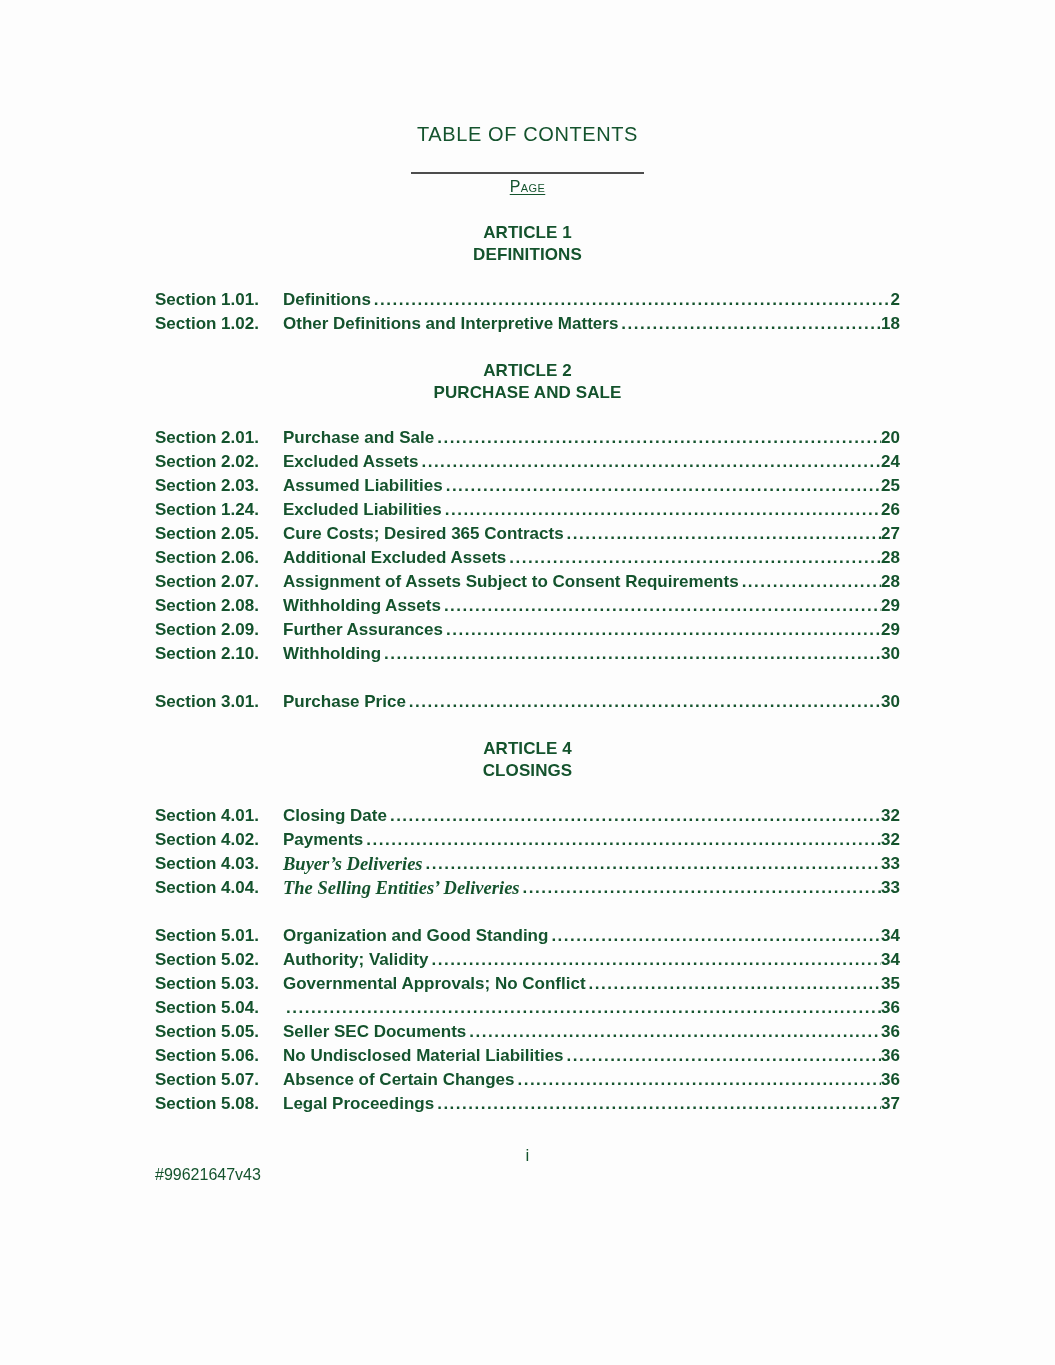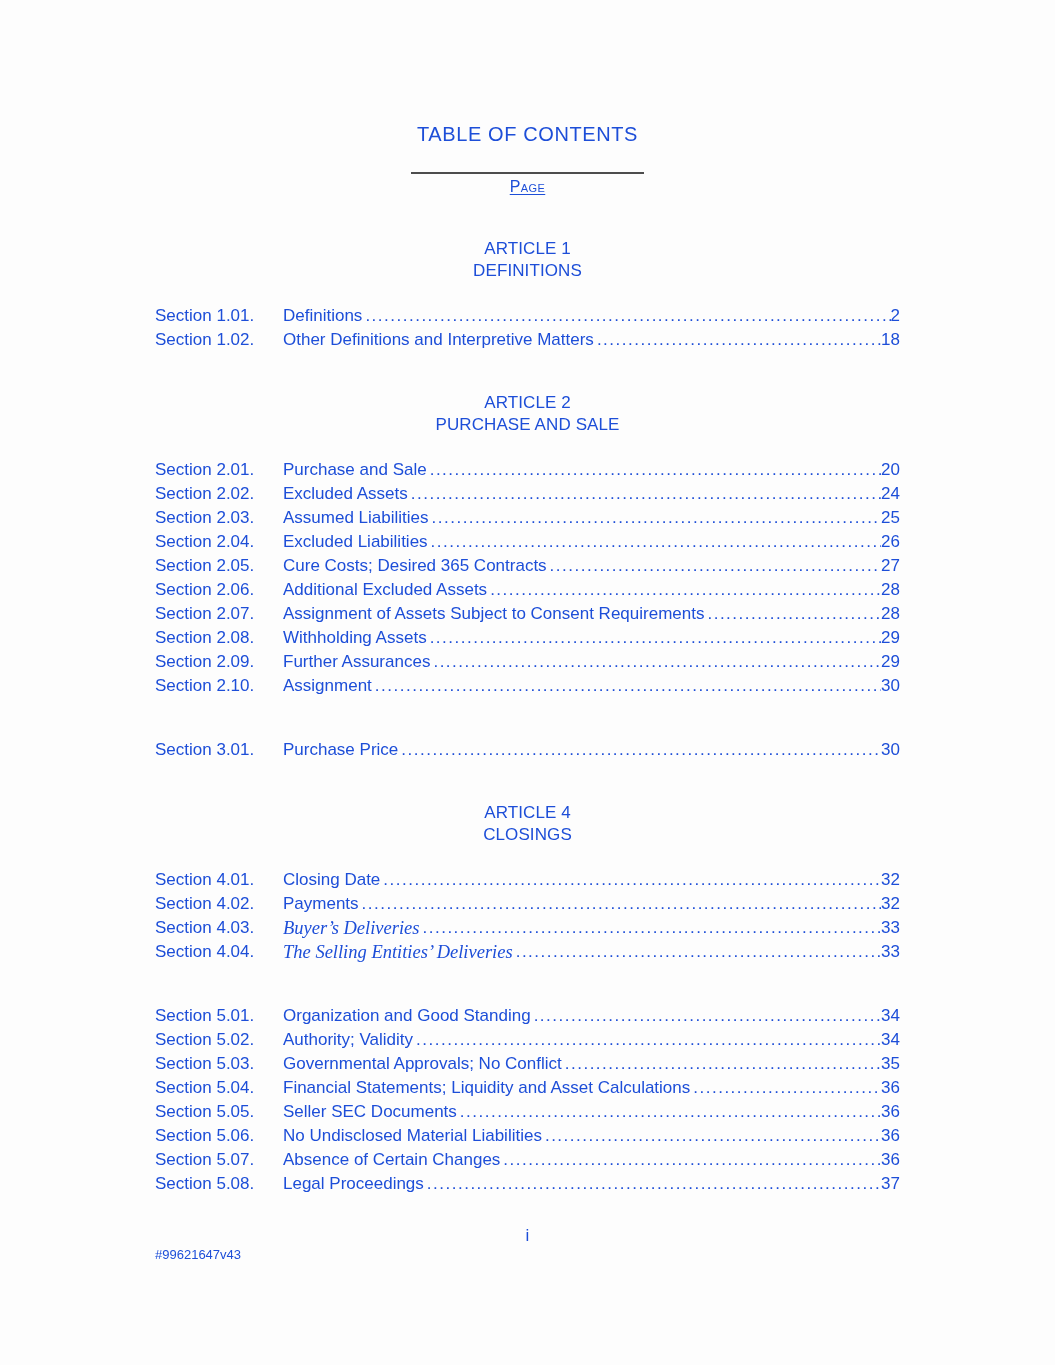--- a/index.html
+++ b/index.html
@@ -2,21 +2,21 @@
 <html><head>
 <meta charset="utf-8">
 <title>Table of Contents</title>
 <style>
   html, body { margin: 0; padding: 0; background: #fdfdfd; }
   .page {
     width: 1055px;
     height: 1365px;
     box-sizing: border-box;
     background: #fdfdfd;
-    color: #1d4ed8;
+    color: #14532d;
     font-family: "Liberation Sans", "DejaVu Sans", sans-serif;
     padding: 122px 155px 0 155px;
     position: relative;
     overflow: hidden;
   }
   .doc-title {
     text-align: center;
     font-size: 20px;
     line-height: 24px;
     letter-spacing: 0.6px;
@@ -31,21 +31,21 @@
   .page-col-label {
     text-align: center;
     font-size: 16px;
     line-height: 22px;
     margin-top: 2px;
     font-variant: small-caps;
     text-decoration: underline;
     text-underline-offset: 2px;
     letter-spacing: 0.4px;
   }
-  .article-block { margin-top: 40px; }
+  .article-block { margin-top: 24px; font-weight: bold; }
   .article-heading {
     text-align: center;
     font-size: 17px;
     line-height: 22px;
     letter-spacing: 0.1px;
   }
   .toc-rows { margin-top: 22px; }
   .toc-row {
     display: flex;
     align-items: flex-end;
@@ -71,21 +71,21 @@
     letter-spacing: 1.5px;
   }
   .sec-page { flex: 0 0 auto; white-space: nowrap; }
   .footer-num {
     margin-top: 28px;
     text-align: center;
     font-size: 17px;
     line-height: 24px;
   }
   .doc-stamp {
-    font-size: 13px;
+    font-size: 16px;
     line-height: 14px;
     text-align: left;
   }
 </style>
 </head>
 <body>
 
 <div class="page">
   <div class="doc-title">TABLE OF CONTENTS</div>
   <hr class="title-rule">
@@ -129,21 +129,21 @@
             <span class="leader"></span>
             <span class="sec-page">24</span>
           </div>
           <div class="toc-row">
             <span class="sec-label">Section 2.03.</span>
             <span class="sec-title">Assumed Liabilities</span>
             <span class="leader"></span>
             <span class="sec-page">25</span>
           </div>
           <div class="toc-row">
-            <span class="sec-label">Section 2.04.</span>
+            <span class="sec-label">Section 1.24.</span>
             <span class="sec-title">Excluded Liabilities</span>
             <span class="leader"></span>
             <span class="sec-page">26</span>
           </div>
           <div class="toc-row">
             <span class="sec-label">Section 2.05.</span>
             <span class="sec-title">Cure Costs; Desired 365 Contracts</span>
             <span class="leader"></span>
             <span class="sec-page">27</span>
           </div>
@@ -166,21 +166,21 @@
             <span class="sec-page">29</span>
           </div>
           <div class="toc-row">
             <span class="sec-label">Section 2.09.</span>
             <span class="sec-title">Further Assurances</span>
             <span class="leader"></span>
             <span class="sec-page">29</span>
           </div>
           <div class="toc-row">
             <span class="sec-label">Section 2.10.</span>
-            <span class="sec-title">Assignment</span>
+            <span class="sec-title">Withholding</span>
             <span class="leader"></span>
             <span class="sec-page">30</span>
           </div>
         </div>
       </div>
       <div class="article-block">
         <div class="toc-rows">
           <div class="toc-row">
             <span class="sec-label">Section 3.01.</span>
             <span class="sec-title">Purchase Price</span>
@@ -236,21 +236,20 @@
             <span class="sec-page">34</span>
           </div>
           <div class="toc-row">
             <span class="sec-label">Section 5.03.</span>
             <span class="sec-title">Governmental Approvals; No Conflict</span>
             <span class="leader"></span>
             <span class="sec-page">35</span>
           </div>
           <div class="toc-row">
             <span class="sec-label">Section 5.04.</span>
-            <span class="sec-title">Financial Statements; Liquidity and Asset Calculations</span>
             <span class="leader"></span>
             <span class="sec-page">36</span>
           </div>
           <div class="toc-row">
             <span class="sec-label">Section 5.05.</span>
             <span class="sec-title">Seller SEC Documents</span>
             <span class="leader"></span>
             <span class="sec-page">36</span>
           </div>
           <div class="toc-row">

